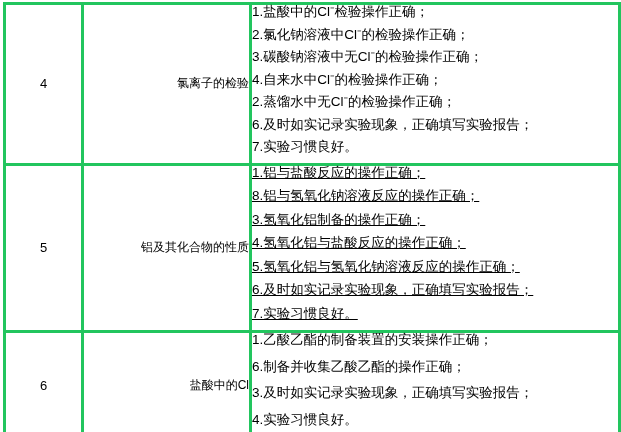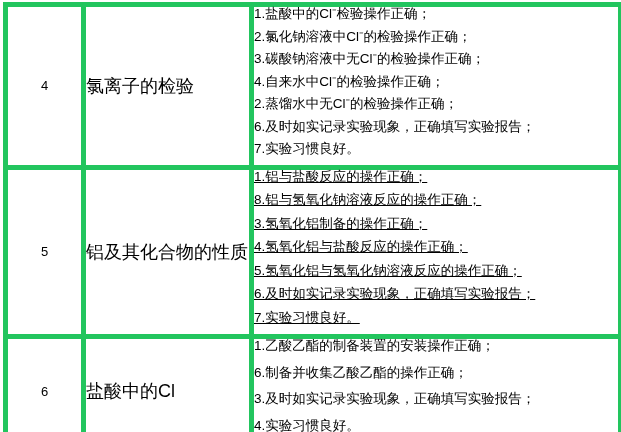--- a/index.html
+++ b/index.html
@@ -19,36 +19,36 @@
     height: 432px;
     box-sizing: border-box;
     padding: 2px 3px 2px 3px;
   }
   table.grid {
     border-collapse: collapse;
     width: 615px;
     table-layout: fixed;
   }
   table.grid td {
-    border: 5px solid #22c55e;
+    border: 3px solid #22c55e;
     vertical-align: middle;
     padding: 0;
   }
   col.c-num { width: 78px; }
   col.c-topic { width: 168px; }
   col.c-items { width: 369px; }
 
   .num-cell {
     text-align: center;
     font-size: 13px;
     line-height: 1.2;
   }
   .topic-cell {
-    text-align: left;
-    font-size: 18px;
+    text-align: right;
+    font-size: 12px;
     line-height: 1.45;
     padding: 0 10px;
   }
   .items-cell {
     padding: 7px 6px 7px 9px;
     vertical-align: top;
   }
   .item-line {
     font-size: 13.5px;
     line-height: 1.0;

